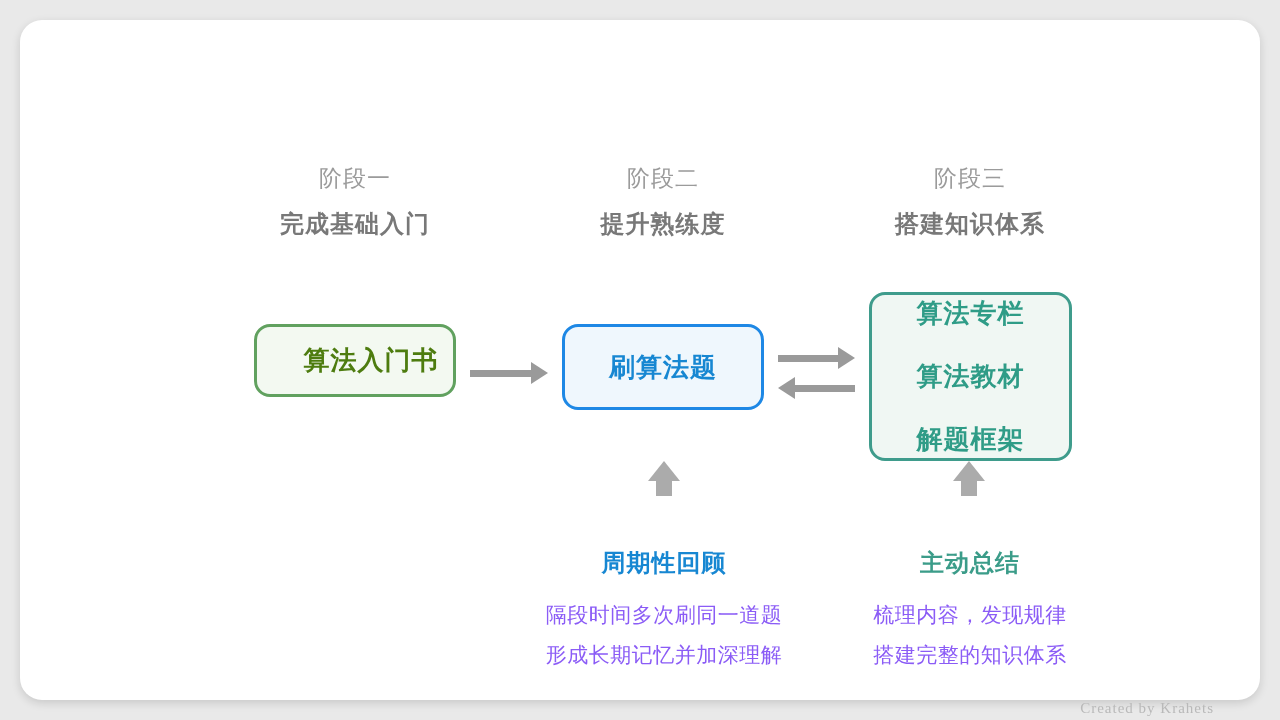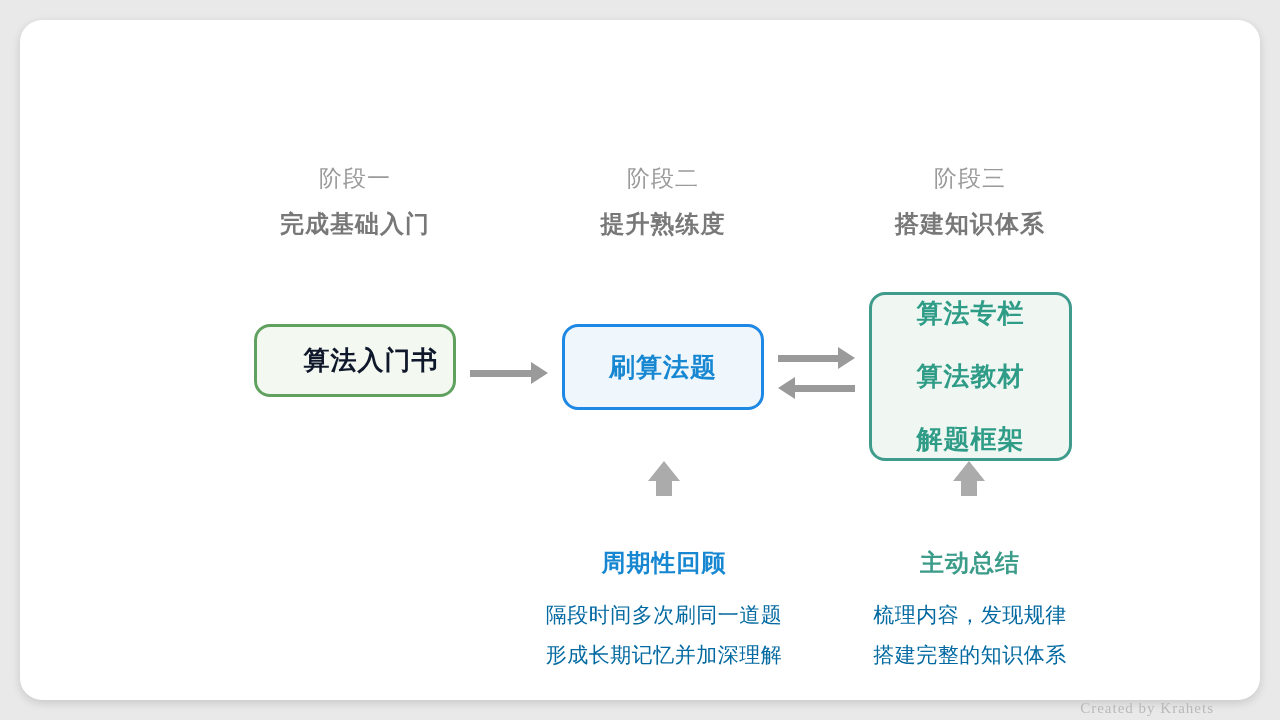--- a/index.html
+++ b/index.html
@@ -38,21 +38,21 @@
     border-radius: 16px;
     border: 3px solid;
     display: flex;
     flex-direction: column;
     align-items: center;
     justify-content: center;
     font-weight: bold;
     font-size: 26px;
     letter-spacing: 1px;
   }
-  .box-green  { border-color: #61a15f; background: #f3f9f1; color: #0f172a; padding-left: 32px; }
+  .box-green  { border-color: #61a15f; background: #f3f9f1; color: #4d7c0f; padding-left: 32px; }
   .box-blue   { border-color: #1e88e5; background: #eff7fd; color: #1787d2; }
   .box-teal   { border-color: #3f9c8c; background: #f0f7f3; color: #2f9c87; }
   .box-teal .box-line { line-height: 39px; font-size: 26px; }
 
   
   .h-arrow { height: 22px; }
   .h-arrow .line {
     position: absolute; top: 7.5px; height: 7px; background: #9a9a9a;
   }
   .h-arrow.right .line { left: 0; right: 14px; }
@@ -84,21 +84,21 @@
     font-size: 24px;
     font-weight: bold;
     letter-spacing: 1px;
   }
   .annotation-title.blue { color: #1787d2; font-family: Liberation Mono, monospace; }
   .annotation-title.teal { color: #3b9c89; }
   .annotation-desc {
     margin-top: 22px;
     font-size: 21px;
     line-height: 28px;
-    color: #0369a1;
+    color: #8b5cf6;
     letter-spacing: 0.5px;
   }
 
   .footer-credit {
     font-family: Liberation Serif, serif;
     font-size: 15px;
     color: #b9b9b9;
     letter-spacing: 1px;
   }
 </style>

